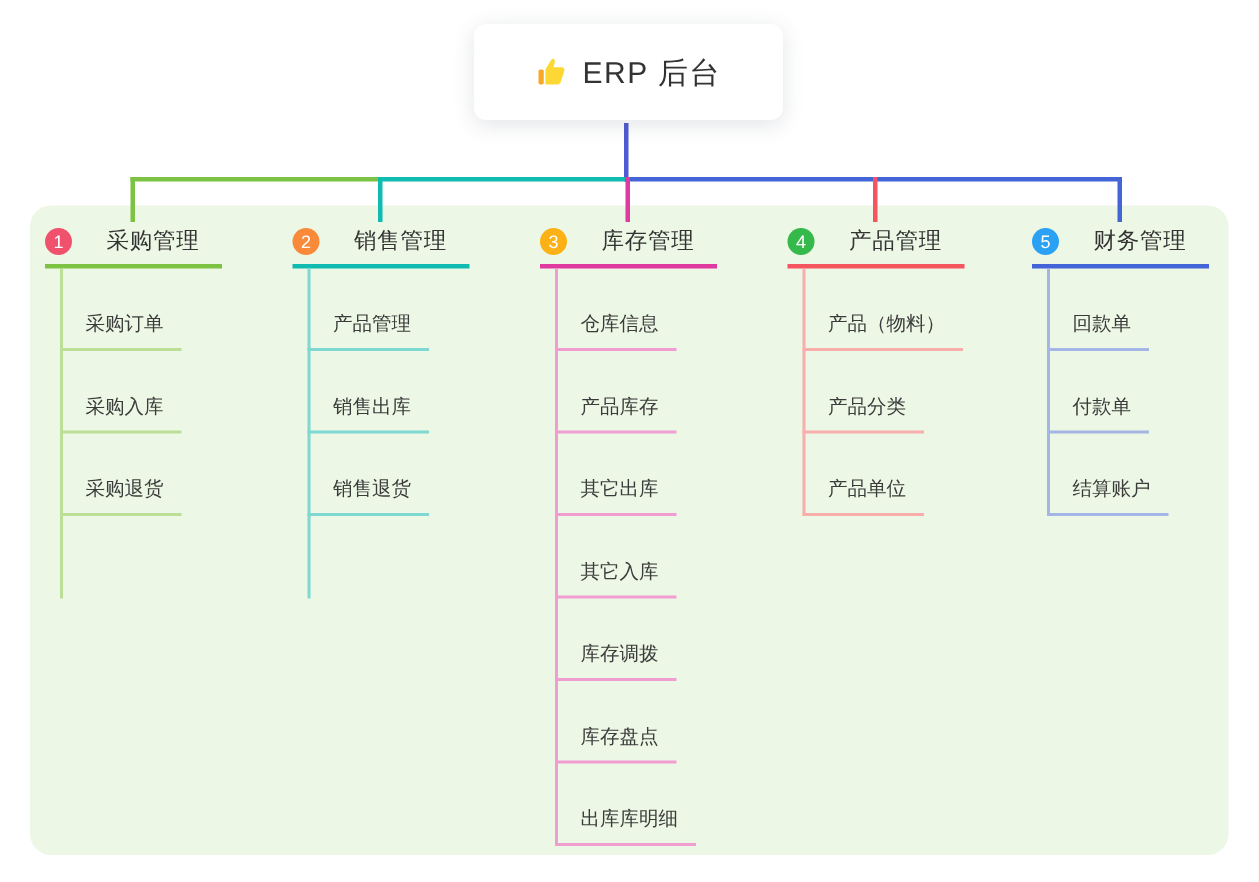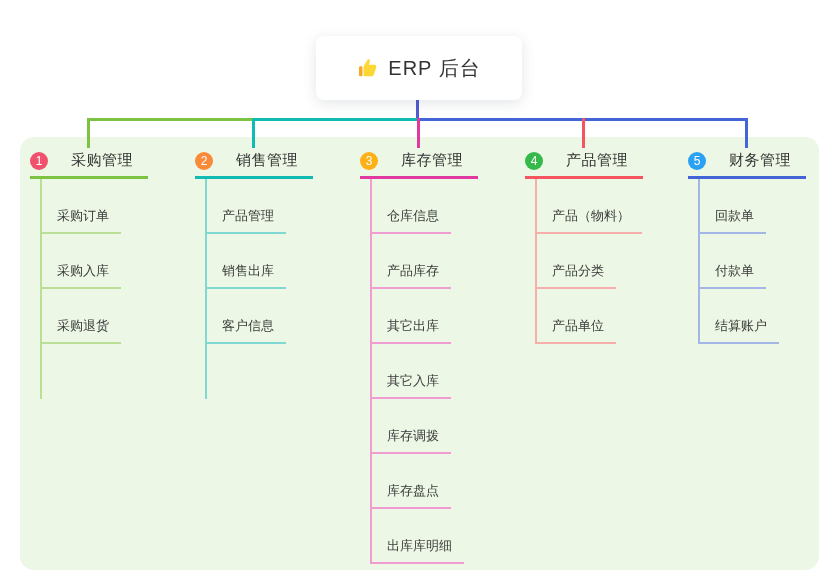--- a/index.html
+++ b/index.html
@@ -4,21 +4,21 @@
 <style>
   html,body{margin:0;padding:0;}
   body{
     width:839px;height:588px;position:relative;overflow:hidden;
     background:#ffffff;
     font-family:"Liberation Sans","DejaVu Sans",sans-serif;
   }
   .stage{position:absolute;inset:0;}
   
   .root-node{
-    position:absolute;left:316px;top:36px;width:206px;height:64px;
+    position:absolute;left:316px;top:16px;width:206px;height:64px;
     background:#fff;border-radius:8px;
     box-shadow:0 3px 14px rgba(60,70,90,.14);
     display:flex;align-items:center;justify-content:center;gap:9px;
     z-index:3;cursor:default;
   }
   .root-title{font-size:20px;color:#333;font-weight:500;letter-spacing:1px;}
   .thumb{display:flex;align-items:center;}
   
   .panel{
     position:absolute;left:20px;top:137px;width:799px;height:433px;
@@ -103,21 +103,21 @@
         </div>
         <div class="kids">
           <div class="vline" style="background:#7fd8d1;height:220px"></div>
           <div class="kid">
             <span class="klabel" style="border-color:#7fd8d1">产品管理</span>
           </div>
           <div class="kid">
             <span class="klabel" style="border-color:#7fd8d1">销售出库</span>
           </div>
           <div class="kid">
-            <span class="klabel" style="border-color:#7fd8d1">客户信息</span>
+            <span class="klabel" style="border-color:#7fd8d1">销售退货</span>
           </div>
         </div>
       </div>
       <div class="branch" style="left: 360px;">
         <div class="bhead" style="border-color:#e0399f">
           <span class="badge" style="background:#fcb116">3</span>
           <span class="blabel">库存管理</span>
         </div>
         <div class="kids">
           <div class="vline" style="background:#f19dd1;height:385px"></div>

